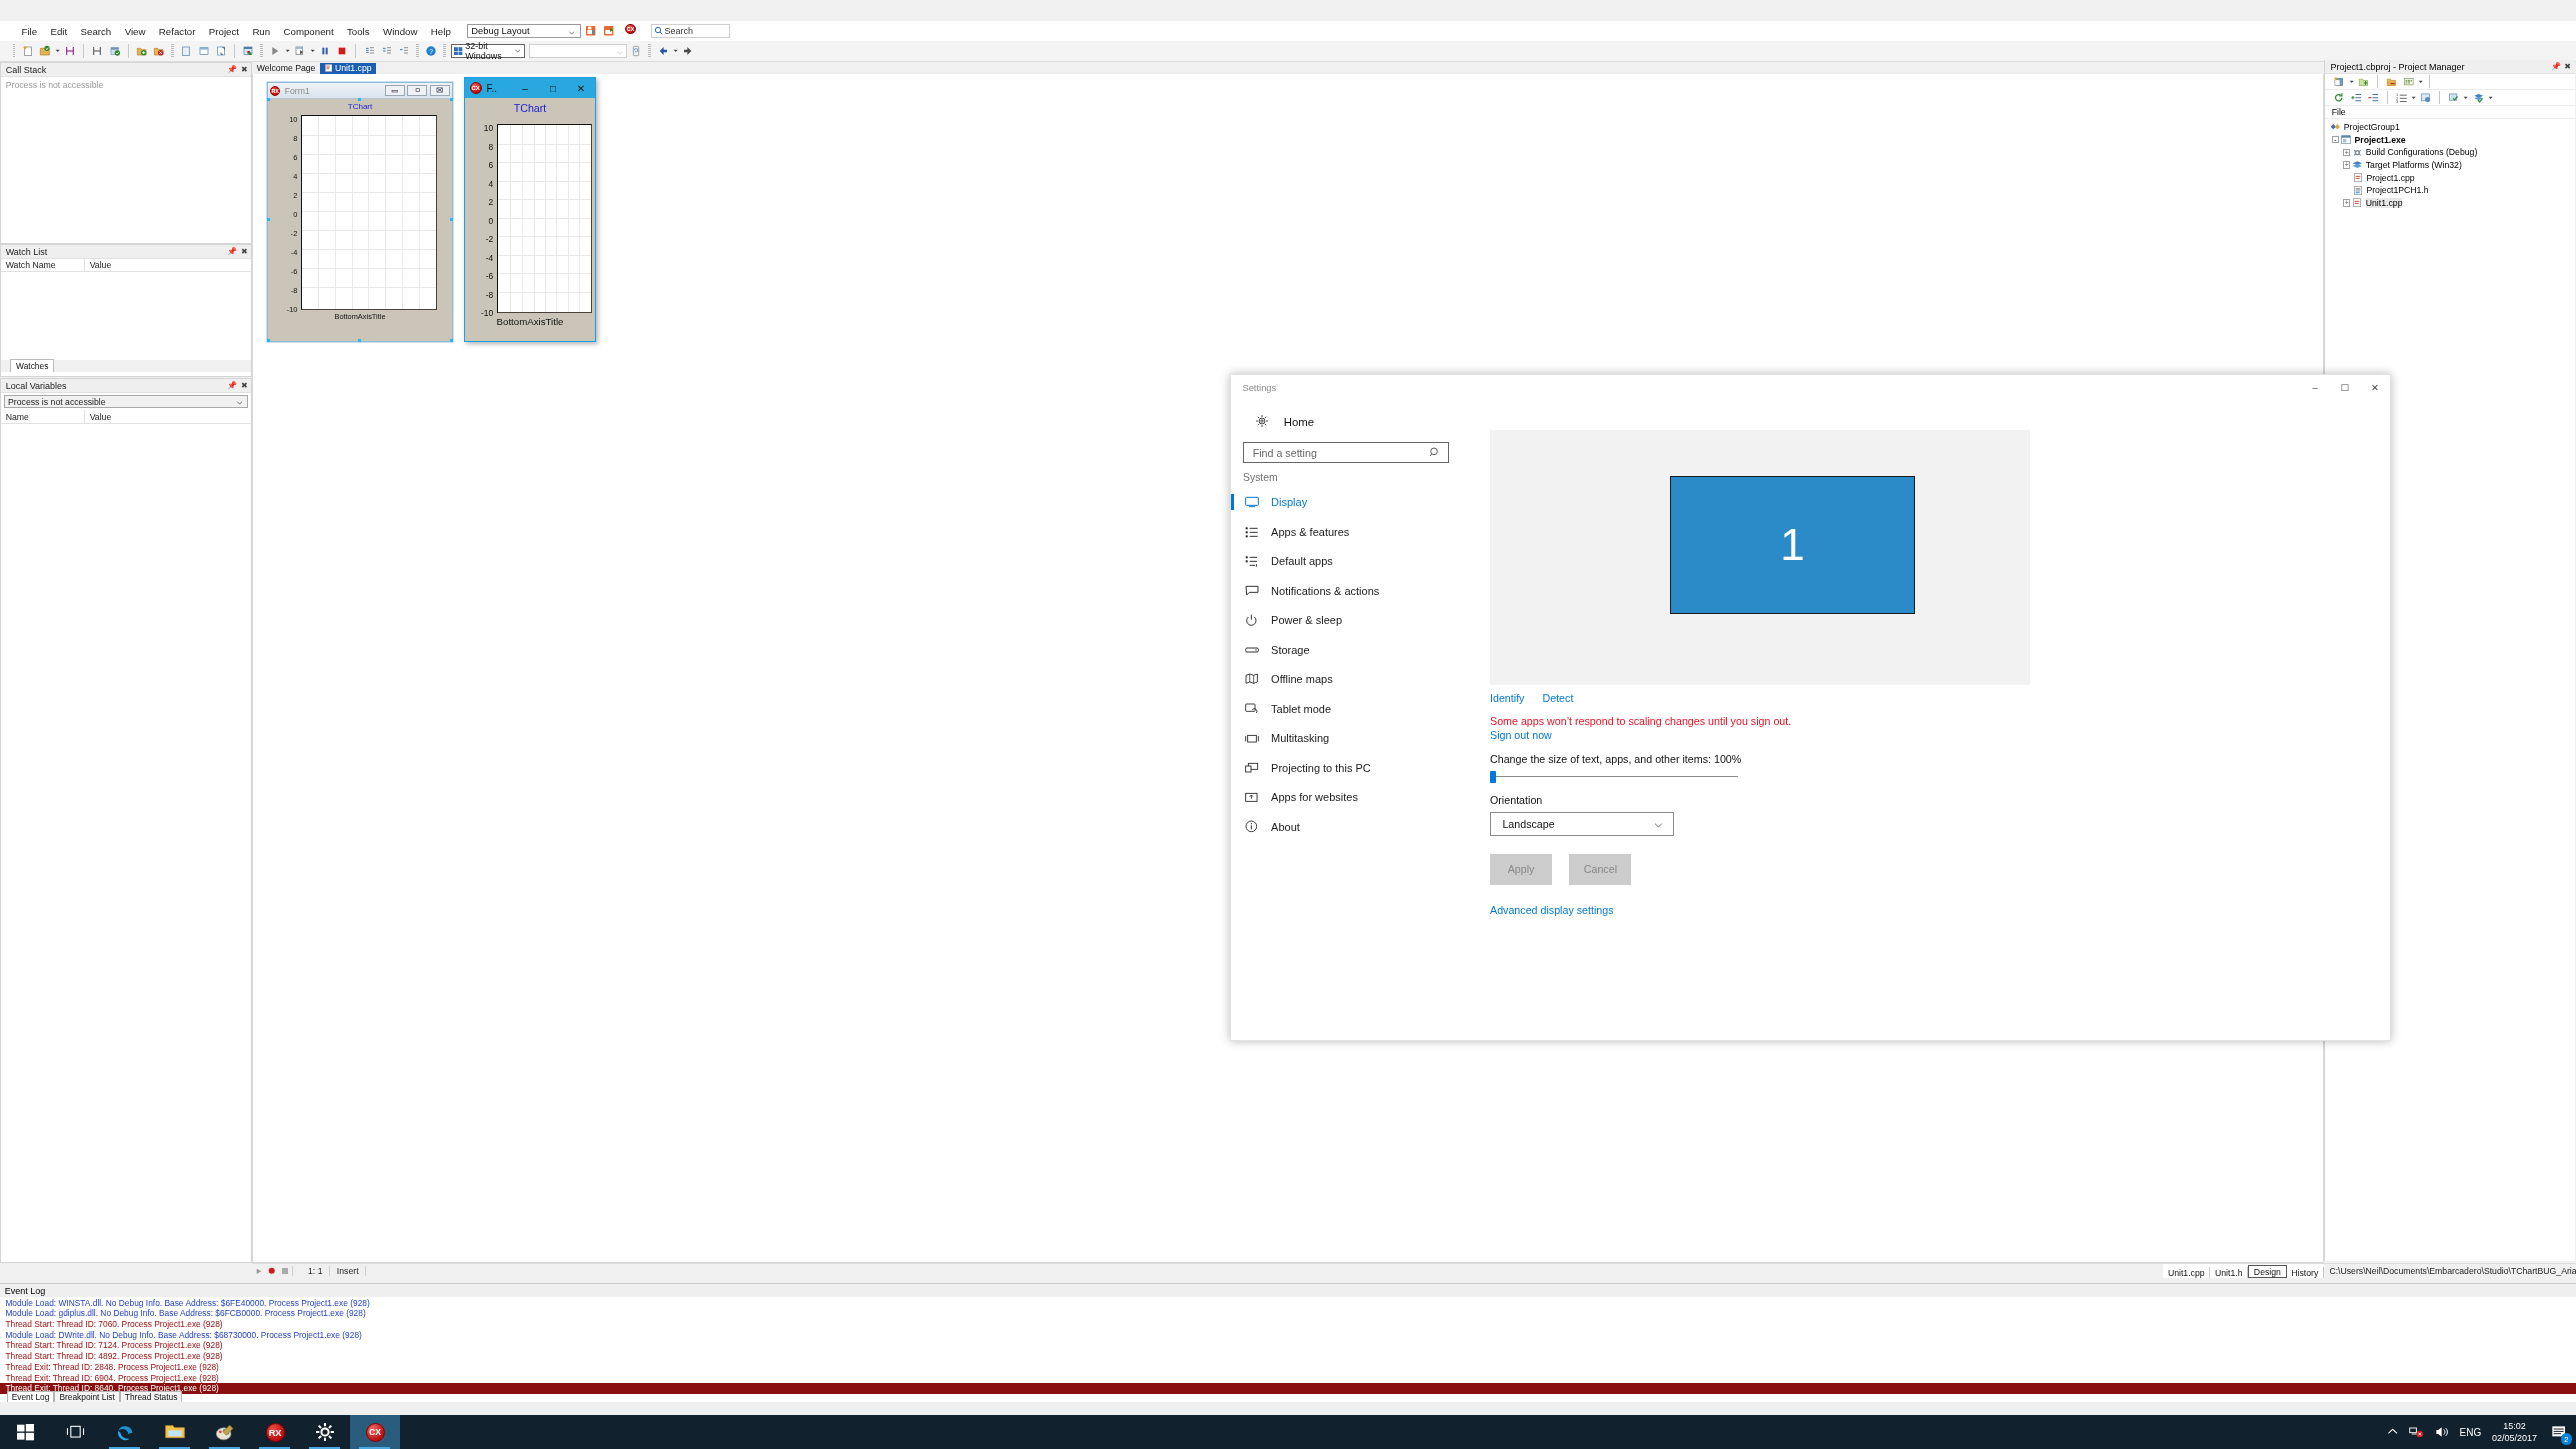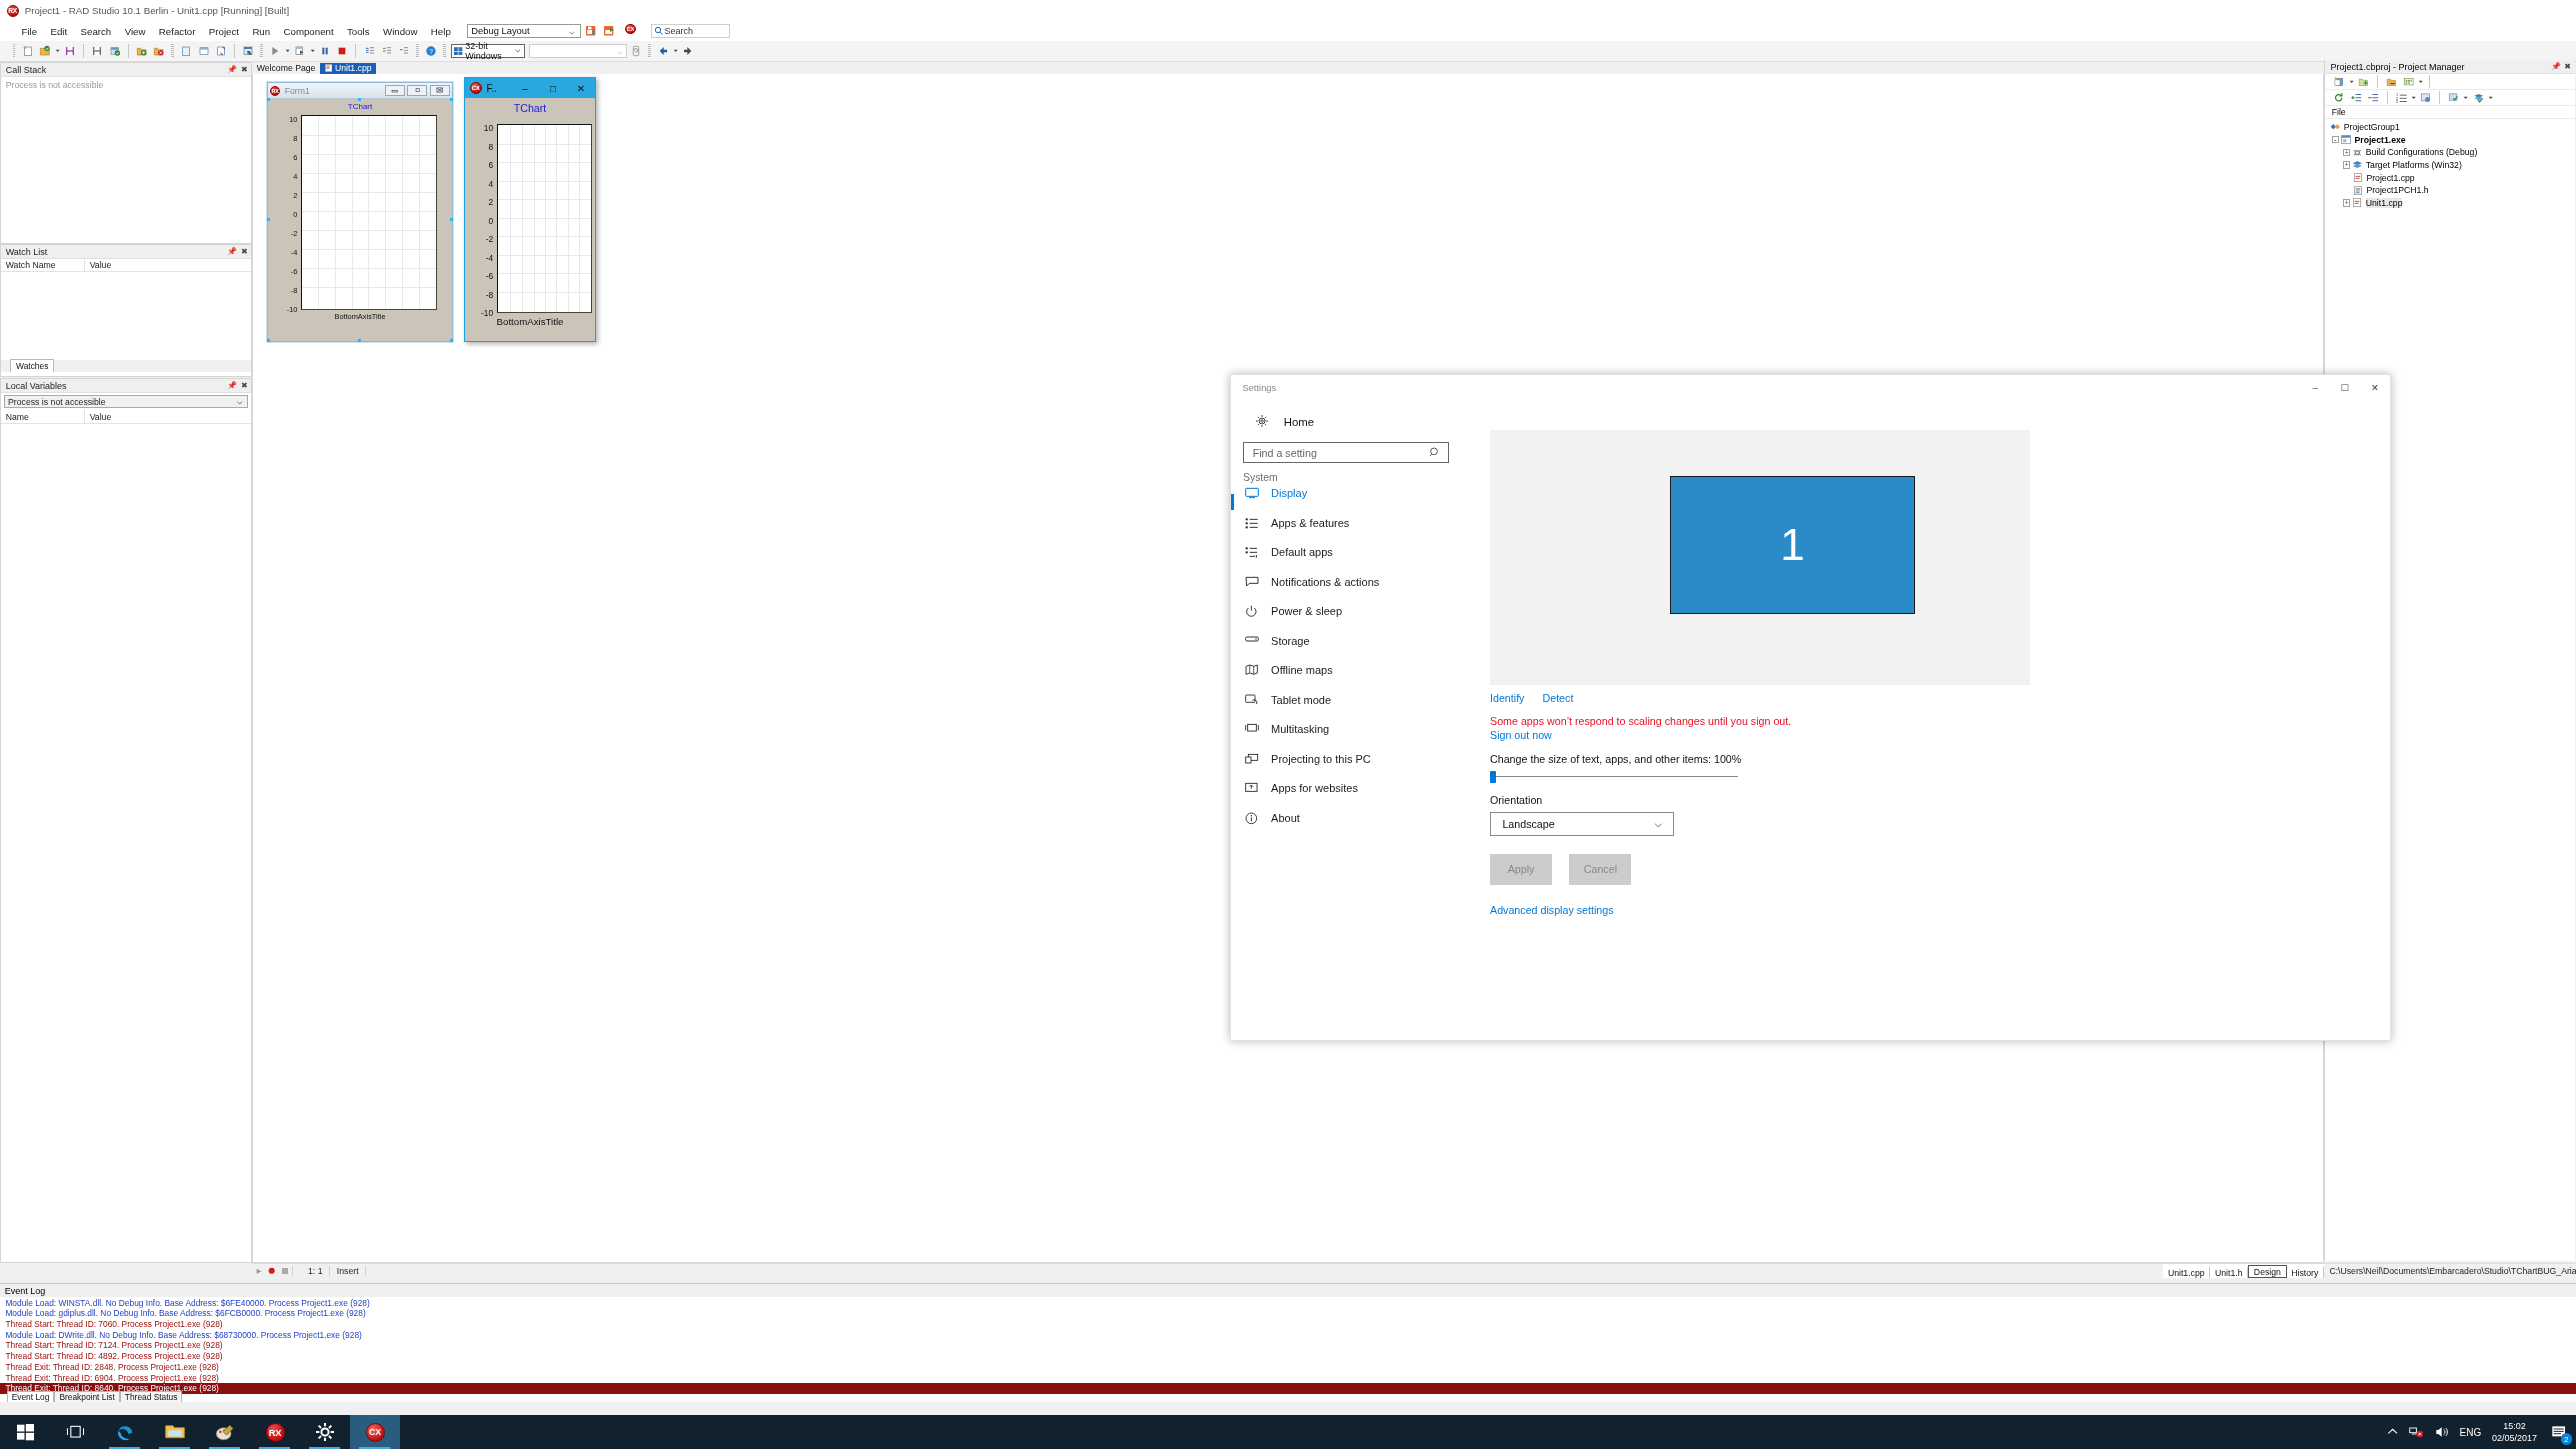--- a/index.html
+++ b/index.html
@@ -201,21 +201,21 @@
   .st-nav { width:231px; padding-top:6.7px; }
   .st-home { display:flex; align-items:center; height:29.5px; padding-left:24px; }
   .st-home .t { font-size:11.4px; color:#111; margin-left:14.8px; }
   .st-search {
     margin:5.4px 13.4px 0 12px; height:21px; border:0.7px solid #666; background:#fff;
     display:flex; align-items:center; position:relative;
   }
   .st-search .ph { font-size:10.7px; color:#666; margin-left:8.7px; }
   .st-search .mag { position:absolute; right:6.7px; top:3.4px; }
   .st-group { font-size:10.4px; color:#6e6e6e; padding:9.4px 0 4px 12px; }
-  .st-item { height:29.5px; display:flex; padding-left:12px; position:relative; }
+  .st-item { height:29.5px; display:flex; align-items:center; padding-left:12px; position:relative; }
   .st-item .ico { width:17.4px; display:flex; justify-content:center; }
   .st-item .t { font-size:11px; color:#1b1b1b; margin-left:10.7px; }
   .st-item.sel .t { color:#0078d7; }
   .st-item.sel::before { content:""; position:absolute; left:0; top:6.7px; width:2.7px; height:16px; background:#0078d7; }
 
   .st-main { flex:1; padding:19px 0 0 28px; }
   .st-h1 { font-size:17.4px; color:#111; font-weight:normal; }
   .st-preview { margin-top:10.7px; width:540px; height:255px; background:#f2f2f2; position:relative; }
   .monitor {
     position:absolute; left:180px; top:46px; width:245px; height:138px;
@@ -254,24 +254,20 @@
   .notif { width:23px; height:23px; position:relative; display:flex; align-items:center; justify-content:center; }
   .notif .badge { position:absolute; right:-1.3px; bottom:-1.3px; width:11.4px; height:11.4px; border-radius:50%; background:#0a84d8; color:#fff; font-size:7.4px; display:flex; align-items:center; justify-content:center; }
 </style>
 </head>
 <body>
 
 <div id="root">
 
   <div id="ide">
 
-    <div class="ide-titlebar">
-      <div class="rx-badge">RX</div>
-      <div class="ide-title-text">Project1 - RAD Studio 10.1 Berlin - Unit1.cpp [Running] [Built]</div>
-    </div>
 
     <div class="ide-menubar">
       <div class="menu-item">File</div>
       <div class="menu-item">Edit</div>
       <div class="menu-item">Search</div>
       <div class="menu-item">View</div>
       <div class="menu-item">Refactor</div>
       <div class="menu-item">Project</div>
       <div class="menu-item">Run</div>
       <div class="menu-item">Component</div>

